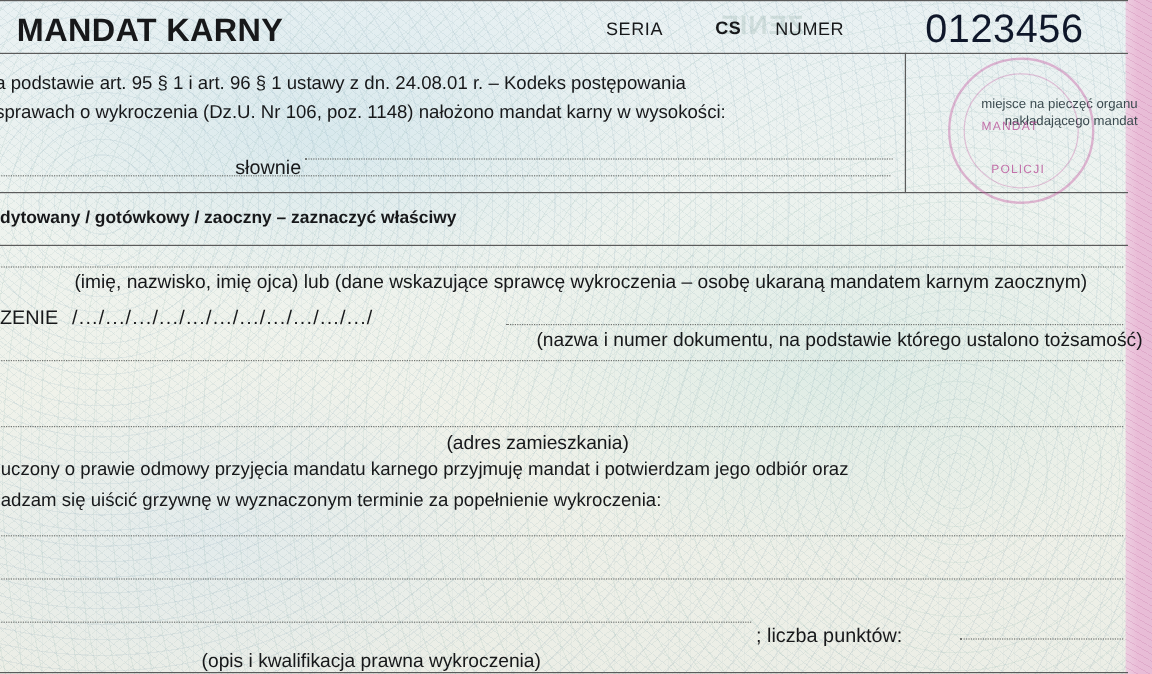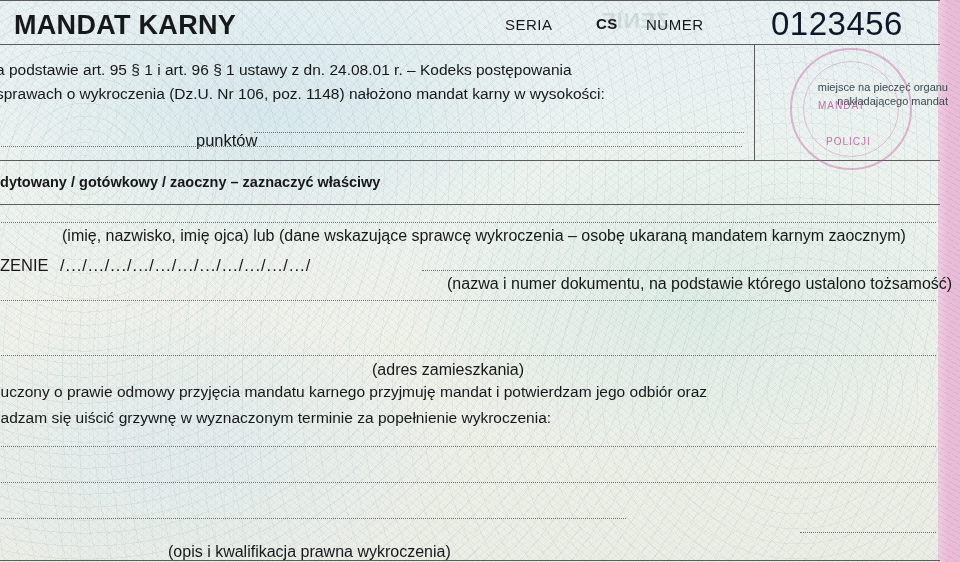--- a/index.html
+++ b/index.html
@@ -178,21 +178,21 @@
   <div class="t title" style="left:14px; top:10px;">MANDAT KARNY</div>
   <div class="t seria" style="left:505px; top:16px;">SERIA</div>
   <div class="t seria" style="left:596px; top:15px; font-weight:bold;">CS</div>
   <div class="t seria" style="left:646px; top:16px;">NUMER</div>
   <div class="t number" style="left:771px; top:5px;">0123456</div>
 
   <div class="t body14" style="left:-4px; top:61px;">a podstawie art. 95 § 1 i art. 96 § 1 ustawy z dn. 24.08.01 r. – Kodeks postępowania</div>
   <div class="t body14" style="left:-4px; top:85px;">sprawach o wykroczenia (Dz.U. Nr 106, poz. 1148) nałożono mandat karny w wysokości:</div>
 
   <div class="dotline" style="left:254px; top:132px; width:490px;"></div>
-  <div class="t big16" style="left:196px; top:131px;">punktów</div>
+  <div class="t big16" style="left:196px; top:131px;">słownie</div>
   <div class="dotline" style="left:-8px; top:146px; width:750px;"></div>
 
   <div class="stamp-label" style="left:768px; top:80px;">miejsce na pieczęć organu nakładającego mandat</div>
   <div class="stamp" style="left:790px; top:48px;"></div>
   <div class="stamp-ink" style="left:818px; top:100px;">MANDAT</div>
   <div class="stamp-ink" style="left:826px; top:136px;">POLICJI</div>
 
   <div class="t bold13" style="left:-8px; top:174px;">edytowany / gotówkowy / zaoczny – zaznaczyć właściwy</div>
 
   <div class="dotline" style="left:-8px; top:222px; width:944px;"></div>
@@ -207,16 +207,17 @@
 
   <div class="dotline" style="left:-8px; top:355px; width:944px;"></div>
   <div class="t small11" style="left:372px; top:361px;text-align:center;">(adres zamieszkania)</div>
 
   <div class="t body14" style="left:-8px; top:383px;">ouczony o prawie odmowy przyjęcia mandatu karnego przyjmuję mandat i potwierdzam jego odbiór oraz</div>
   <div class="t body14" style="left:-8px; top:409px;">gadzam się uiścić grzywnę w wyznaczonym terminie za popełnienie wykroczenia:</div>
 
   <div class="dotline" style="left:-8px; top:446px; width:944px;"></div>
   <div class="dotline" style="left:-8px; top:482px; width:944px;"></div>
   <div class="dotline" style="left:-8px; top:518px; width:634px;"></div>
+  <div class="t big16" style="left:630px; top:521px;">; liczba punktów:</div>
   <div class="dotline" style="left:800px; top:532px; width:136px;"></div>
   <div class="t small11" style="left:168px; top:543px;">(opis i kwalifikacja prawna wykroczenia)</div>
 
 </div>
 
 </body></html>

